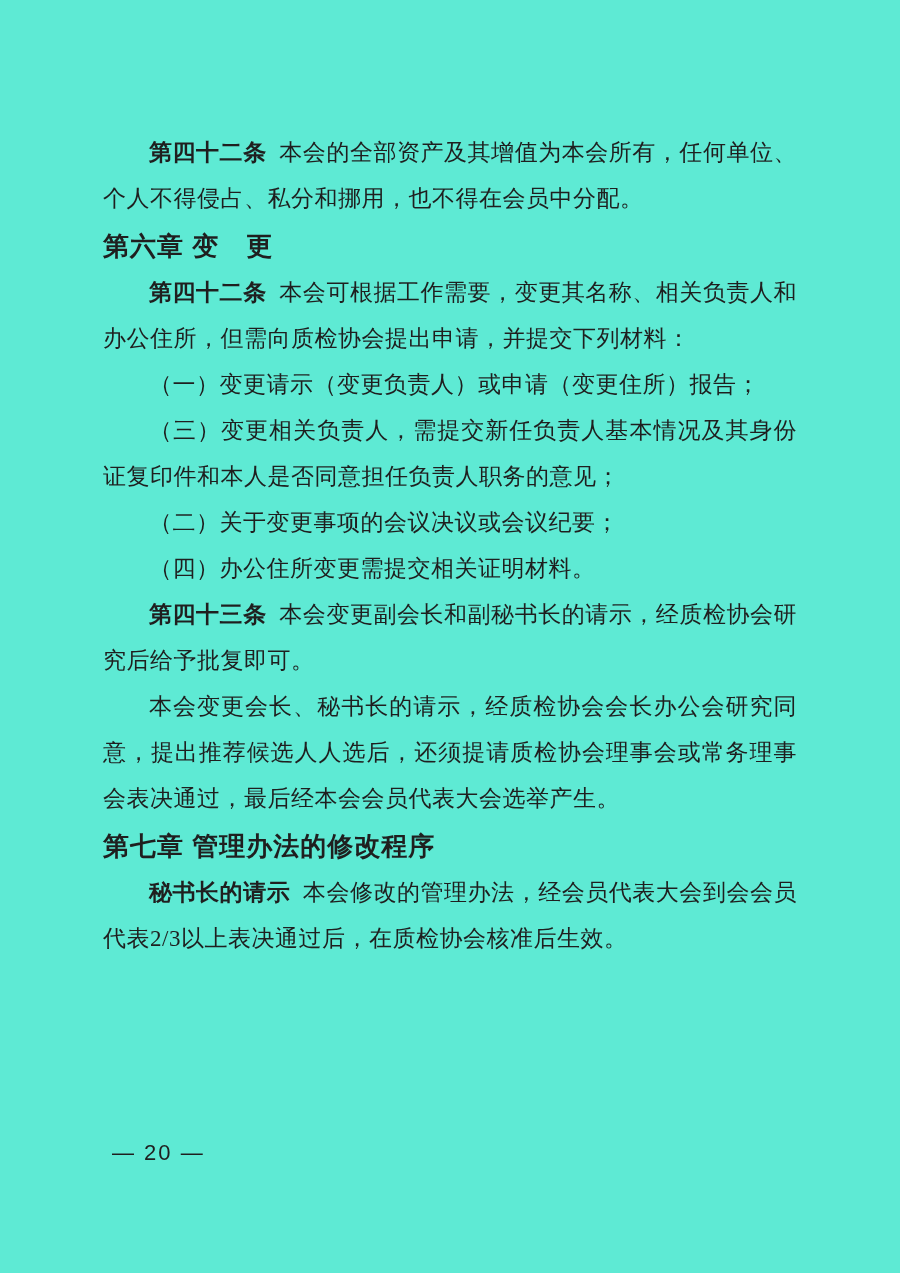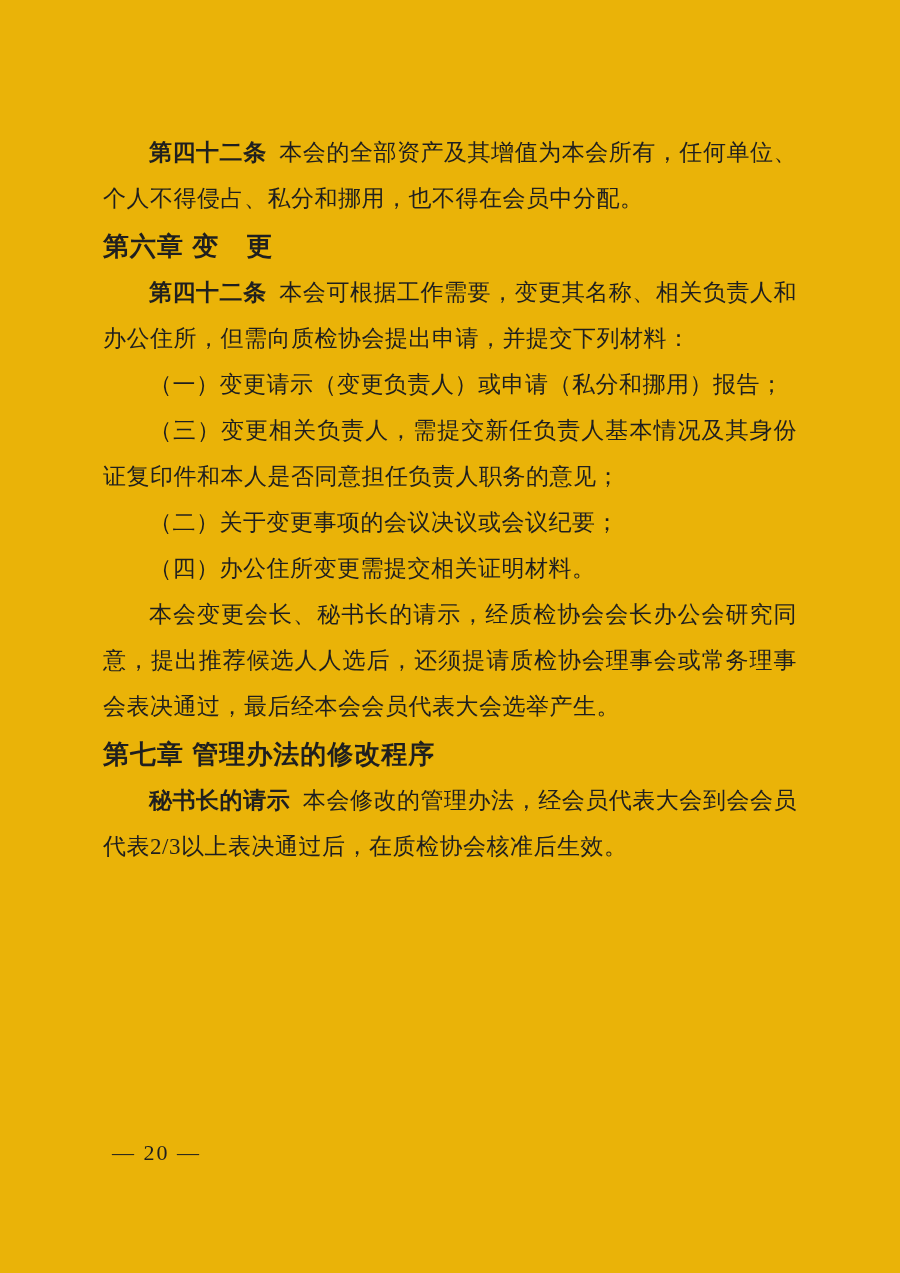--- a/index.html
+++ b/index.html
@@ -4,21 +4,21 @@
 <style>
   html, body {
     margin: 0;
     padding: 0;
     background: #ffffff;
   }
   .page {
     position: relative;
     width: 900px;
     height: 1273px;
-    background: #eab308;
+    background: #5eead4;
     overflow: hidden;
     font-family: "Liberation Serif", "DejaVu Serif", serif;
     color: #1f1f1f;
   }
   .content {
     position: absolute;
     left: 103px;
     right: 103px;
     top: 130px;
   }
@@ -42,34 +42,35 @@
     font-weight: bold;
     margin-right: 0.55em;
   }
   .footer {
     position: absolute;
     left: 112px;
     top: 1136px;
     font-size: 22px;
     line-height: 34px;
     letter-spacing: 2px;
-    font-family: Liberation Serif, serif;
+    font-family: Liberation Sans, sans-serif;
     color: #1f1f1f;
   }
 </style>
 </head>
 <body>
 
 <div class="page">
   <div class="content">
       <p class="article"><b class="article-lead">第四十二条</b>本会的全部资产及其增值为本会所有，任何单位、个人不得侵占、私分和挪用，也不得在会员中分配。</p>
       <p class="heading">第六章 变　更</p>
       <p class="article"><b class="article-lead">第四十二条</b>本会可根据工作需要，变更其名称、相关负责人和办公住所，但需向质检协会提出申请，并提交下列材料：</p>
-      <p class="list-item">（一）变更请示（变更负责人）或申请（私分和挪用）报告；</p>
+      <p class="list-item">（一）变更请示（变更负责人）或申请（变更住所）报告；</p>
       <p class="list-item">（三）变更相关负责人，需提交新任负责人基本情况及其身份证复印件和本人是否同意担任负责人职务的意见；</p>
       <p class="list-item">（二）关于变更事项的会议决议或会议纪要；</p>
       <p class="list-item">（四）办公住所变更需提交相关证明材料。</p>
+      <p class="article"><b class="article-lead">第四十三条</b>本会变更副会长和副秘书长的请示，经质检协会研究后给予批复即可。</p>
       <p class="body">本会变更会长、秘书长的请示，经质检协会会长办公会研究同意，提出推荐候选人人选后，还须提请质检协会理事会或常务理事会表决通过，最后经本会会员代表大会选举产生。</p>
       <p class="heading">第七章 管理办法的修改程序</p>
       <p class="article"><b class="article-lead">秘书长的请示</b>本会修改的管理办法，经会员代表大会到会会员代表2/3以上表决通过后，在质检协会核准后生效。</p>
     </div>
   <div class="footer">— 20 —</div>
 </div>
 
 </body></html>

